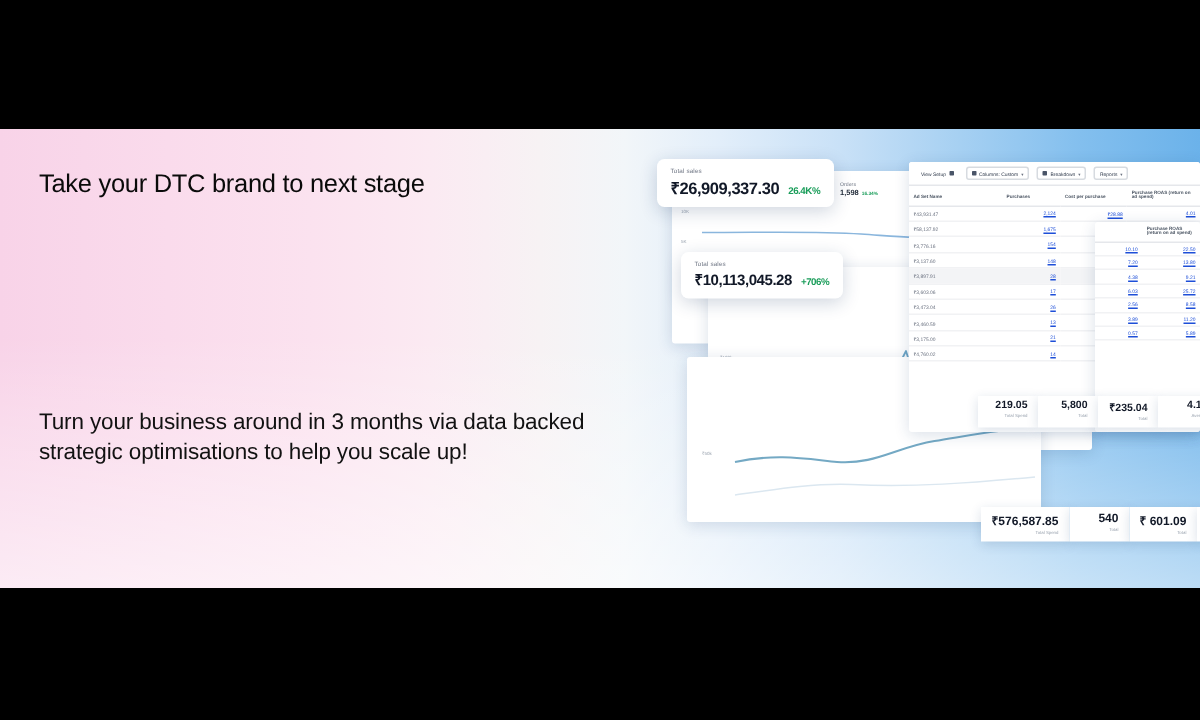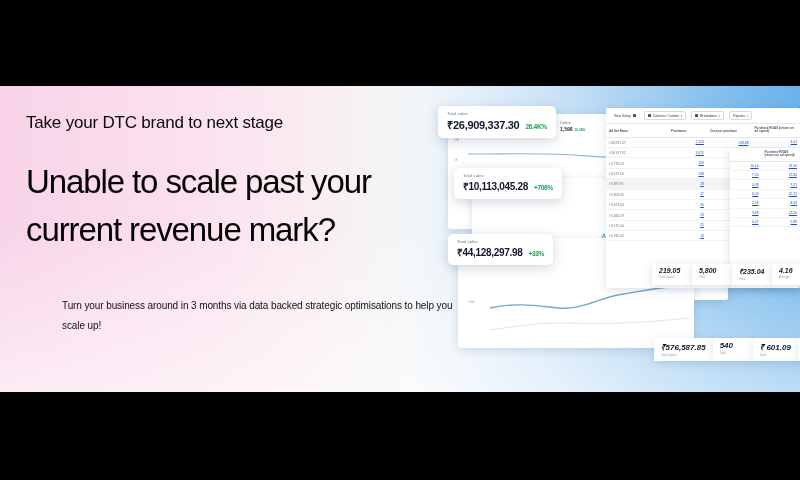--- a/index.html
+++ b/index.html
@@ -37,22 +37,22 @@
     position:absolute; left:26px; top:27px;
     font-size:17px; color:#0a0a0a; letter-spacing:-0.2px; font-weight:400;
     white-space:nowrap;
   }
   .headline {
     position:absolute; left:26px; top:72px; width:430px;
     font-size:33px; line-height:48px; color:#050505;
     font-weight:400; letter-spacing:-1.1px;
   }
   .subcopy {
-    position:absolute; left:26px; top:210px; width:400px;
-    font-size:10px; line-height:20px; color:#121212; letter-spacing:-0.1px;margin-left:36px;
+    position:absolute; left:26px; top:186px; width:400px;
+    font-size:15px; line-height:20px; color:#121212; letter-spacing:-0.1px;
   }
 
   
   .collage { position:absolute; left:430px; top:0px; width:370px; height:306px; }
 
   .card {
     position:absolute; background:#fff;
     box-shadow:0 2px 10px rgba(25,60,110,.16);
     border-radius:2px; overflow:hidden;
   }
@@ -122,41 +122,40 @@
   table.ads tr.hl td { background:#f3f4f6; }
 
   
   .card-roas { left:300px; top:62px; width:70px; height:140px; }
   .card-roas th { font-size:3.1px; }
 
   
   .sumstrip { position:absolute; left:222px; top:178px; display:flex; }
   .sumcell {
     background:#fff; box-shadow:0 2px 8px rgba(25,60,110,.16);
-    padding:3px 7px 4px 7px; text-align:left; min-width:40px;font-style:italic;
+    padding:3px 7px 4px 7px; text-align:right; min-width:40px;
   }
   .sumcell .s-val { font-size:7px; font-weight:700; color:#111827; white-space:nowrap; }
   .sumcell .s-lab { font-size:2.9px; color:#9aa3af; margin-top:.5px; }
 
   .sumstrip2 { position:absolute; left:224px; top:252px; display:flex; }
   .sumstrip2 .sumcell .s-val { font-size:8px; }
 
   .axis-lbl { position:absolute; font-size:3px; color:#9aa3af; }
 </style>
 </head>
 <body>
 
 <div class="page">
 
   <div class="bar-top"></div>
 
   <div class="hero">
 
     <div class="eyebrow">Take your DTC brand to next stage</div>
-    <h1 class="headline">Unable to scale past your current revenue mark?</h1>
     <p class="subcopy">Turn your business around in 3 months via data backed strategic optimisations to help you scale up!</p>
 
     <div class="collage">
 
       <div class="card card-top">
         <div class="ct-metrics">
           <div class="metric m1">
             <div class="m-label">Total sales</div>
             <div class="m-value"><span>₹26,909,337.30</span><span class="m-delta">26.4K%</span></div>
           </div>
@@ -387,25 +386,18 @@
           <span class="p-delta">26.4K%</span>
         </div>
       </div>
       <div class="pill pill-2">
         <div class="p-label">Total sales</div>
         <div class="p-value">
           <span>₹10,113,045.28</span>
           <span class="p-delta">+706%</span>
         </div>
       </div>
-      <div class="pill pill-3">
-        <div class="p-label">Total sales</div>
-        <div class="p-value">
-          <span>₹44,128,297.98</span>
-          <span class="p-delta">+33%</span>
-        </div>
-      </div>
 
     </div>
   </div>
 
   <div class="bar-bottom"></div>
 </div>
 
 </body></html>

